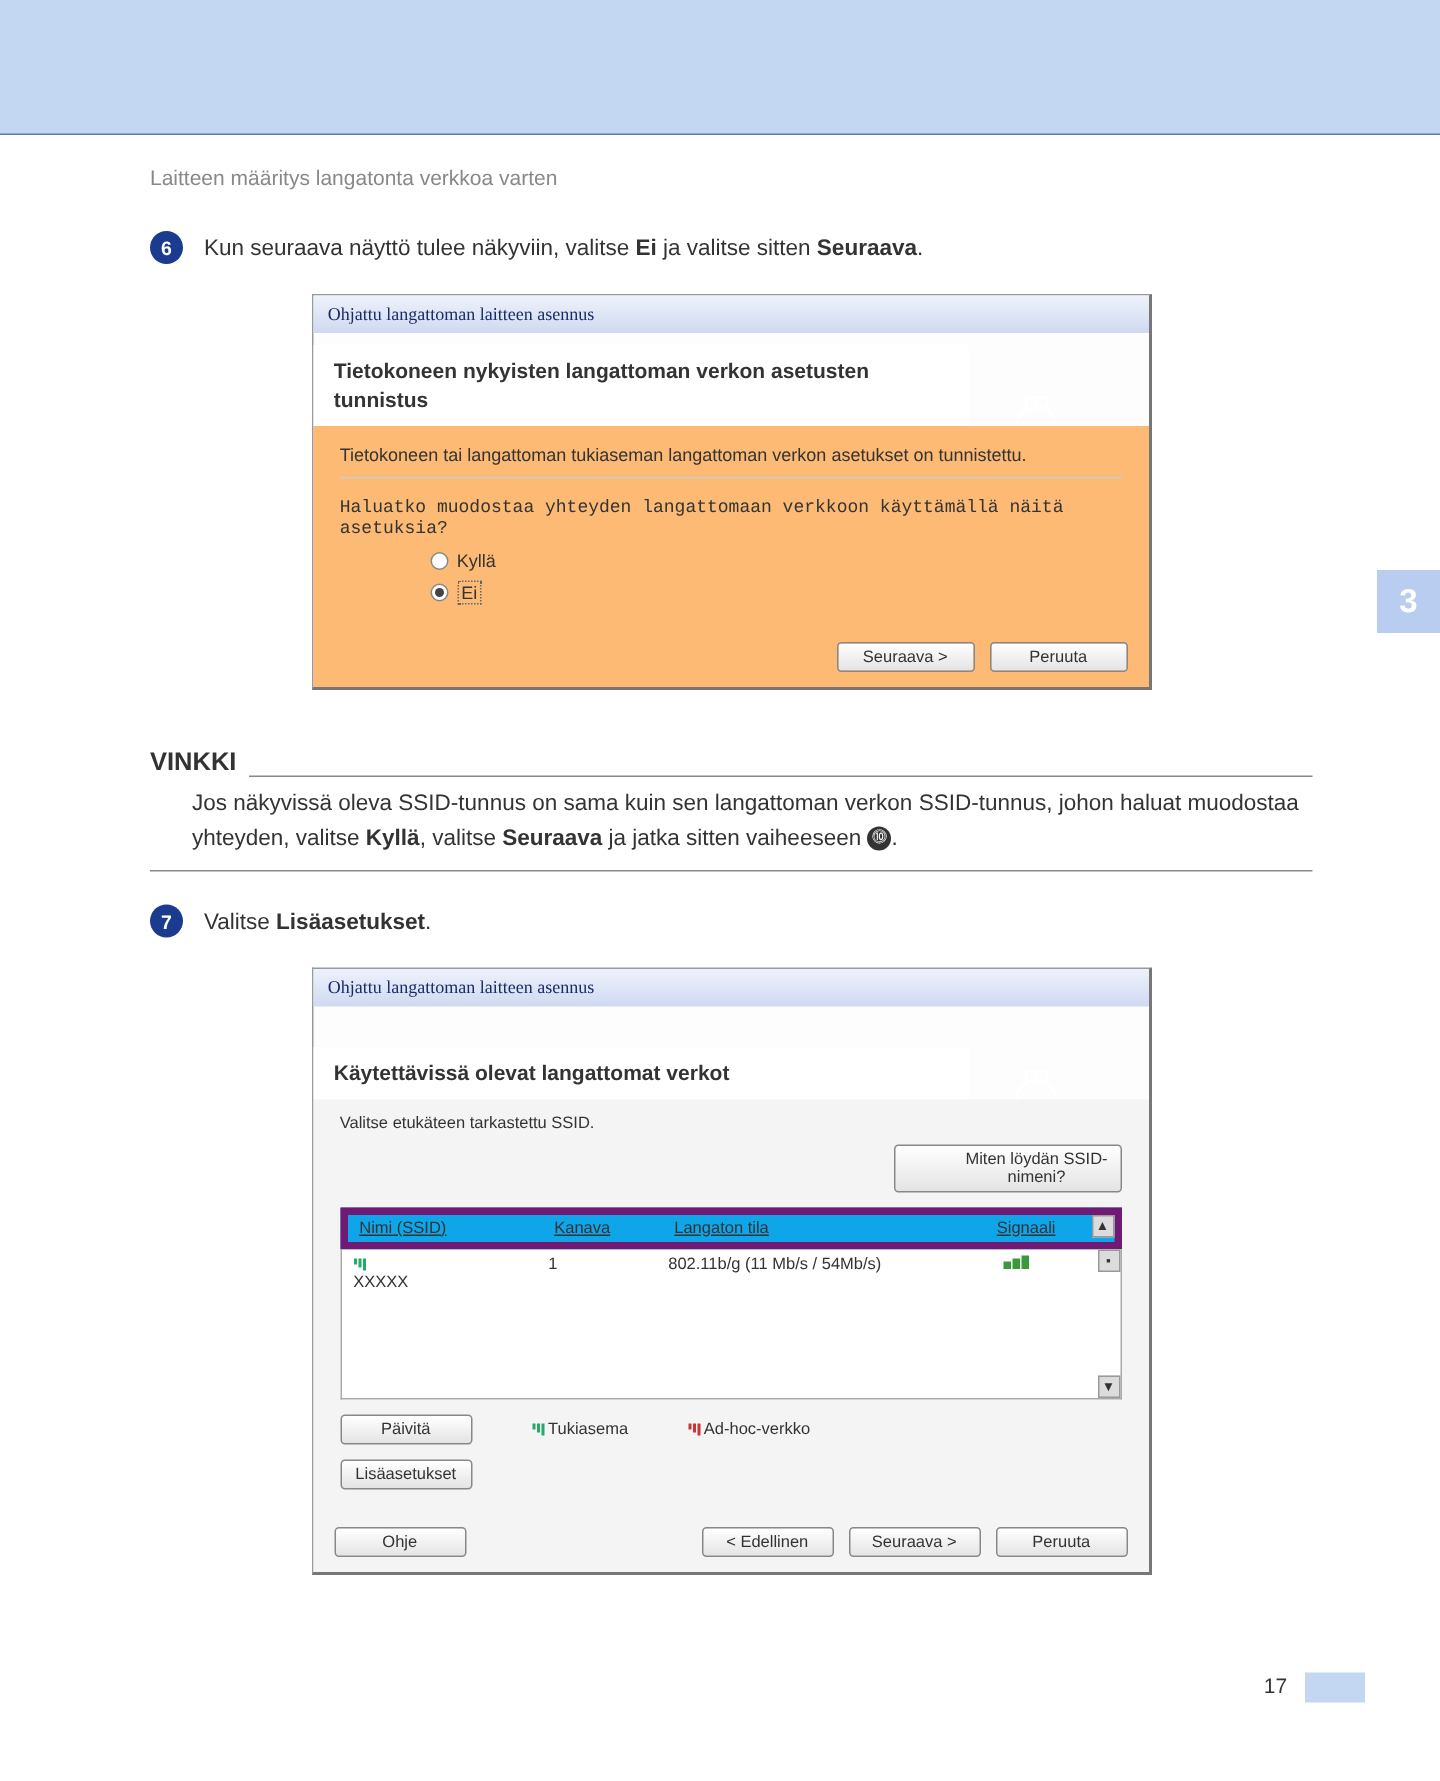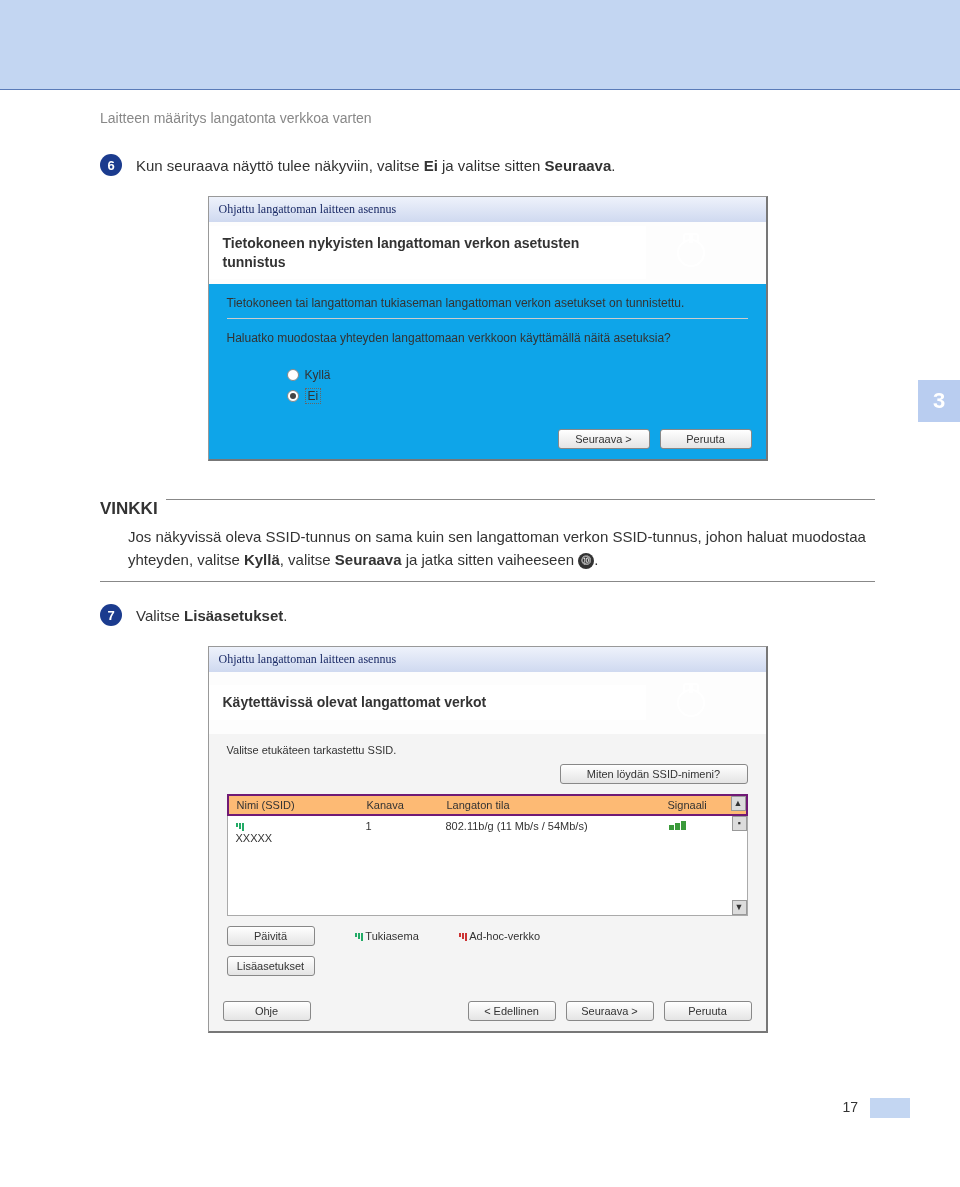--- a/index.html
+++ b/index.html
@@ -6,48 +6,48 @@
   body { font-family: Arial, Helvetica, sans-serif; background: #fff; width: 960px; margin: 0 auto; color: #333; }
   .top-bar { height: 90px; background: #c3d6f2; border-bottom: 1px solid #5a7bb8; }
   .page { padding: 20px 85px 30px 100px; position: relative; }
   .page-header { color: #888; font-size: 14px; margin-bottom: 28px; }
   .bullet-row { display: flex; align-items: flex-start; gap: 14px; margin-bottom: 18px; }
   .num-circle { width: 22px; height: 22px; border-radius: 50%; background: #1b3b8e; color: #fff; font-size: 13px; font-weight: bold; display: flex; align-items: center; justify-content: center; flex: none; }
   .bullet-text { font-size: 15px; line-height: 1.5; padding-top: 1px; text-align: center; }
   .bullet-text b { font-weight: bold; }
   .dialog { width: 560px; margin: 0 auto 35px auto; background: #fdfdfd; border: 1px solid #999; border-right: 2px solid #777; border-bottom: 2px solid #777; font-size: 12px; }
   .dlg-titlebar { background: linear-gradient(#eef2fb,#cfd9f0); color: #1a2a66; font-size: 12px; padding: 5px 10px; font-family: Liberation Serif, serif; }
-  .dlg-banner { height: 62px; display: flex; align-items: center; }
+  .dlg-banner { height: 62px; display: flex; align-items: flex-end; }
   .dlg-banner-text { flex: 1; padding: 8px 14px; font-weight: bold; font-size: 14px; line-height: 1.35; background: #fff; }
   .dlg-banner-logo { width: 120px; background: radial-gradient(circle at 35% 50%, #7a8fff 0%, #2a3ddb 45%, #0b1a8a 100%); position: relative; }
   .dlg-banner-logo::after { content: ""; position: absolute; inset: 0; background: repeating-radial-gradient(circle at 35% 50%, rgba(255,255,255,0.35) 0 2px, transparent 2px 10px); }
   .dlg-icon-circle { position: absolute; left: 38%; top: 50%; transform: translate(-50%,-50%); width: 28px; height: 28px; border: 2px solid #fff; border-radius: 50%; }
   .dlg-icon-circle::before, .dlg-icon-circle::after { content: ""; position: absolute; top: -8px; width: 6px; height: 8px; border: 2px solid #fff; border-bottom: none; border-radius: 3px 3px 0 0; }
   .dlg-icon-circle::before { left: 4px; }
   .dlg-icon-circle::after { right: 4px; }
-  .dlg-body { background: #0ea5e9; padding: 12px 18px 55px 18px; position: relative; }
+  .dlg-body { background: #fdba74; padding: 12px 18px 55px 18px; position: relative; }
   .dlg-body2 { background: #f4f4f4; padding: 10px 18px 55px 18px; position: relative; }
   .hr-line { border: none; border-top: 1px solid #ccc; margin: 8px 0 12px 0; }
   .radio-row { display: flex; align-items: center; gap: 6px; margin-left: 60px; margin-top: 6px; font-size: 12px; }
   .radio-dot { width: 12px; height: 12px; border: 1px solid #888; border-radius: 50%; display: inline-block; position: relative; background: #fff; }
   .radio-dot.sel::after { content: ""; position: absolute; left: 2px; top: 2px; width: 6px; height: 6px; background: #444; border-radius: 50%; }
   .sel-box { border: 1px dotted #666; padding: 0 2px; }
   .dlg-footer { position: absolute; bottom: 10px; right: 14px; display: flex; gap: 10px; }
   .dlg-footer-full { position: absolute; bottom: 10px; left: 14px; right: 14px; display: flex; gap: 10px; }
   .btn { background: linear-gradient(#fff,#e4e4e4); border: 1px solid #888; border-radius: 3px; font-size: 11px; padding: 3px 0; width: 92px; text-align: center; cursor: pointer; }
   .btn-sm { width: 88px; }
   .vinkki-block { margin: 38px 0 22px 0; }
-  .vinkki-rule { display: flex; align-items: flex-start; gap: 8px; }
+  .vinkki-rule { display: flex; align-items: flex-end; gap: 8px; }
   .vinkki-rule .line { flex: 1; border-top: 1px solid #888; }
   .vinkki-title { font-weight: bold; font-size: 17px; }
   .vinkki-body { padding: 6px 0 10px 28px; font-size: 15px; line-height: 1.55; border-bottom: 1px solid #888; }
   .ref-circle { display: inline-flex; width: 16px; height: 16px; background: #333; color: #fff; border-radius: 50%; font-size: 10px; align-items: center; justify-content: center; vertical-align: middle; }
   .side-tab { position: absolute; right: 0; top: 290px; width: 42px; height: 42px; background: #b9cdf0; color: #fff; font-size: 22px; font-weight: bold; display: flex; align-items: center; justify-content: center; }
   .table-area { margin-top: 10px; }
-  .table-hdr { display: flex; background: #fdba74; border: 2px solid #701a75; font-size: 11px; padding: 3px 8px; position: relative; }
+  .table-hdr { display: flex; background: #0ea5e9; border: 5px solid #701a75; font-size: 11px; padding: 3px 8px; position: relative; text-decoration: underline; }
   .table-hdr span:nth-child(1){ width: 130px; }
   .table-hdr span:nth-child(2){ width: 80px; }
   .table-hdr span:nth-child(3){ flex: 1; }
   .table-hdr span:nth-child(4){ width: 70px; }
   .listbox { background: #fff; border: 1px solid #aaa; border-top: none; height: 100px; position: relative; padding: 4px 8px; font-size: 11px; }
   .listrow { display: flex; }
   .listrow span:nth-child(1){ width: 130px; }
   .listrow span:nth-child(2){ width: 80px; }
   .listrow span:nth-child(3){ flex: 1; }
   .listrow span:nth-child(4){ width: 70px; }
@@ -86,21 +86,21 @@
     <div class="dlg-titlebar">Ohjattu langattoman laitteen asennus</div>
     <div class="dlg-banner">
       <div class="dlg-banner-text">Tietokoneen nykyisten langattoman verkon asetusten tunnistus</div>
       <div class="dlg-banner-logo">
           <div class="dlg-icon-circle"></div>
         </div>
     </div>
     <div class="dlg-body">
       <div>Tietokoneen tai langattoman tukiaseman langattoman verkon asetukset on tunnistettu.</div>
       <hr class="hr-line">
-      <div style="margin-bottom:23px;">Haluatko muodostaa yhteyden langattomaan verkkoon käyttämällä näitä asetuksia?</div>
+      <div style="margin-bottom:8px;font-family:Liberation Mono, monospace;">Haluatko muodostaa yhteyden langattomaan verkkoon käyttämällä näitä asetuksia?</div>
       <div class="radio-row">
         <span class="radio-dot"></span>
         <span>Kyllä</span>
       </div>
       <div class="radio-row">
         <span class="radio-dot sel"></span>
         <span class="sel-box">Ei</span>
       </div>
       <div class="dlg-footer">
         <div class="btn">Seuraava &gt;</div>
@@ -130,21 +130,21 @@
     <div class="dlg-titlebar">Ohjattu langattoman laitteen asennus</div>
     <div class="dlg-banner">
       <div class="dlg-banner-text">Käytettävissä olevat langattomat verkot</div>
       <div class="dlg-banner-logo">
           <div class="dlg-icon-circle"></div>
         </div>
     </div>
     <div class="dlg-body2">
       <div style="font-size:11px; margin-bottom:8px;">Valitse etukäteen tarkastettu SSID.</div>
       <div style="text-align:right; margin-bottom:6px;">
-        <div class="btn" style="width:188px;display:inline-block;">Miten löydän SSID-nimeni?</div>
+        <div class="btn" style="width:152px;display:inline-block;padding-left:39px;">Miten löydän SSID-nimeni?</div>
       </div>
       <div class="table-area">
         <div class="table-hdr">
           <span>Nimi (SSID)</span>
           <span>Kanava</span>
           <span>Langaton tila</span>
           <span>Signaali</span>
           <div class="scroll-btn" style="top:0;">▲</div>
         </div>
         <div class="listbox">

